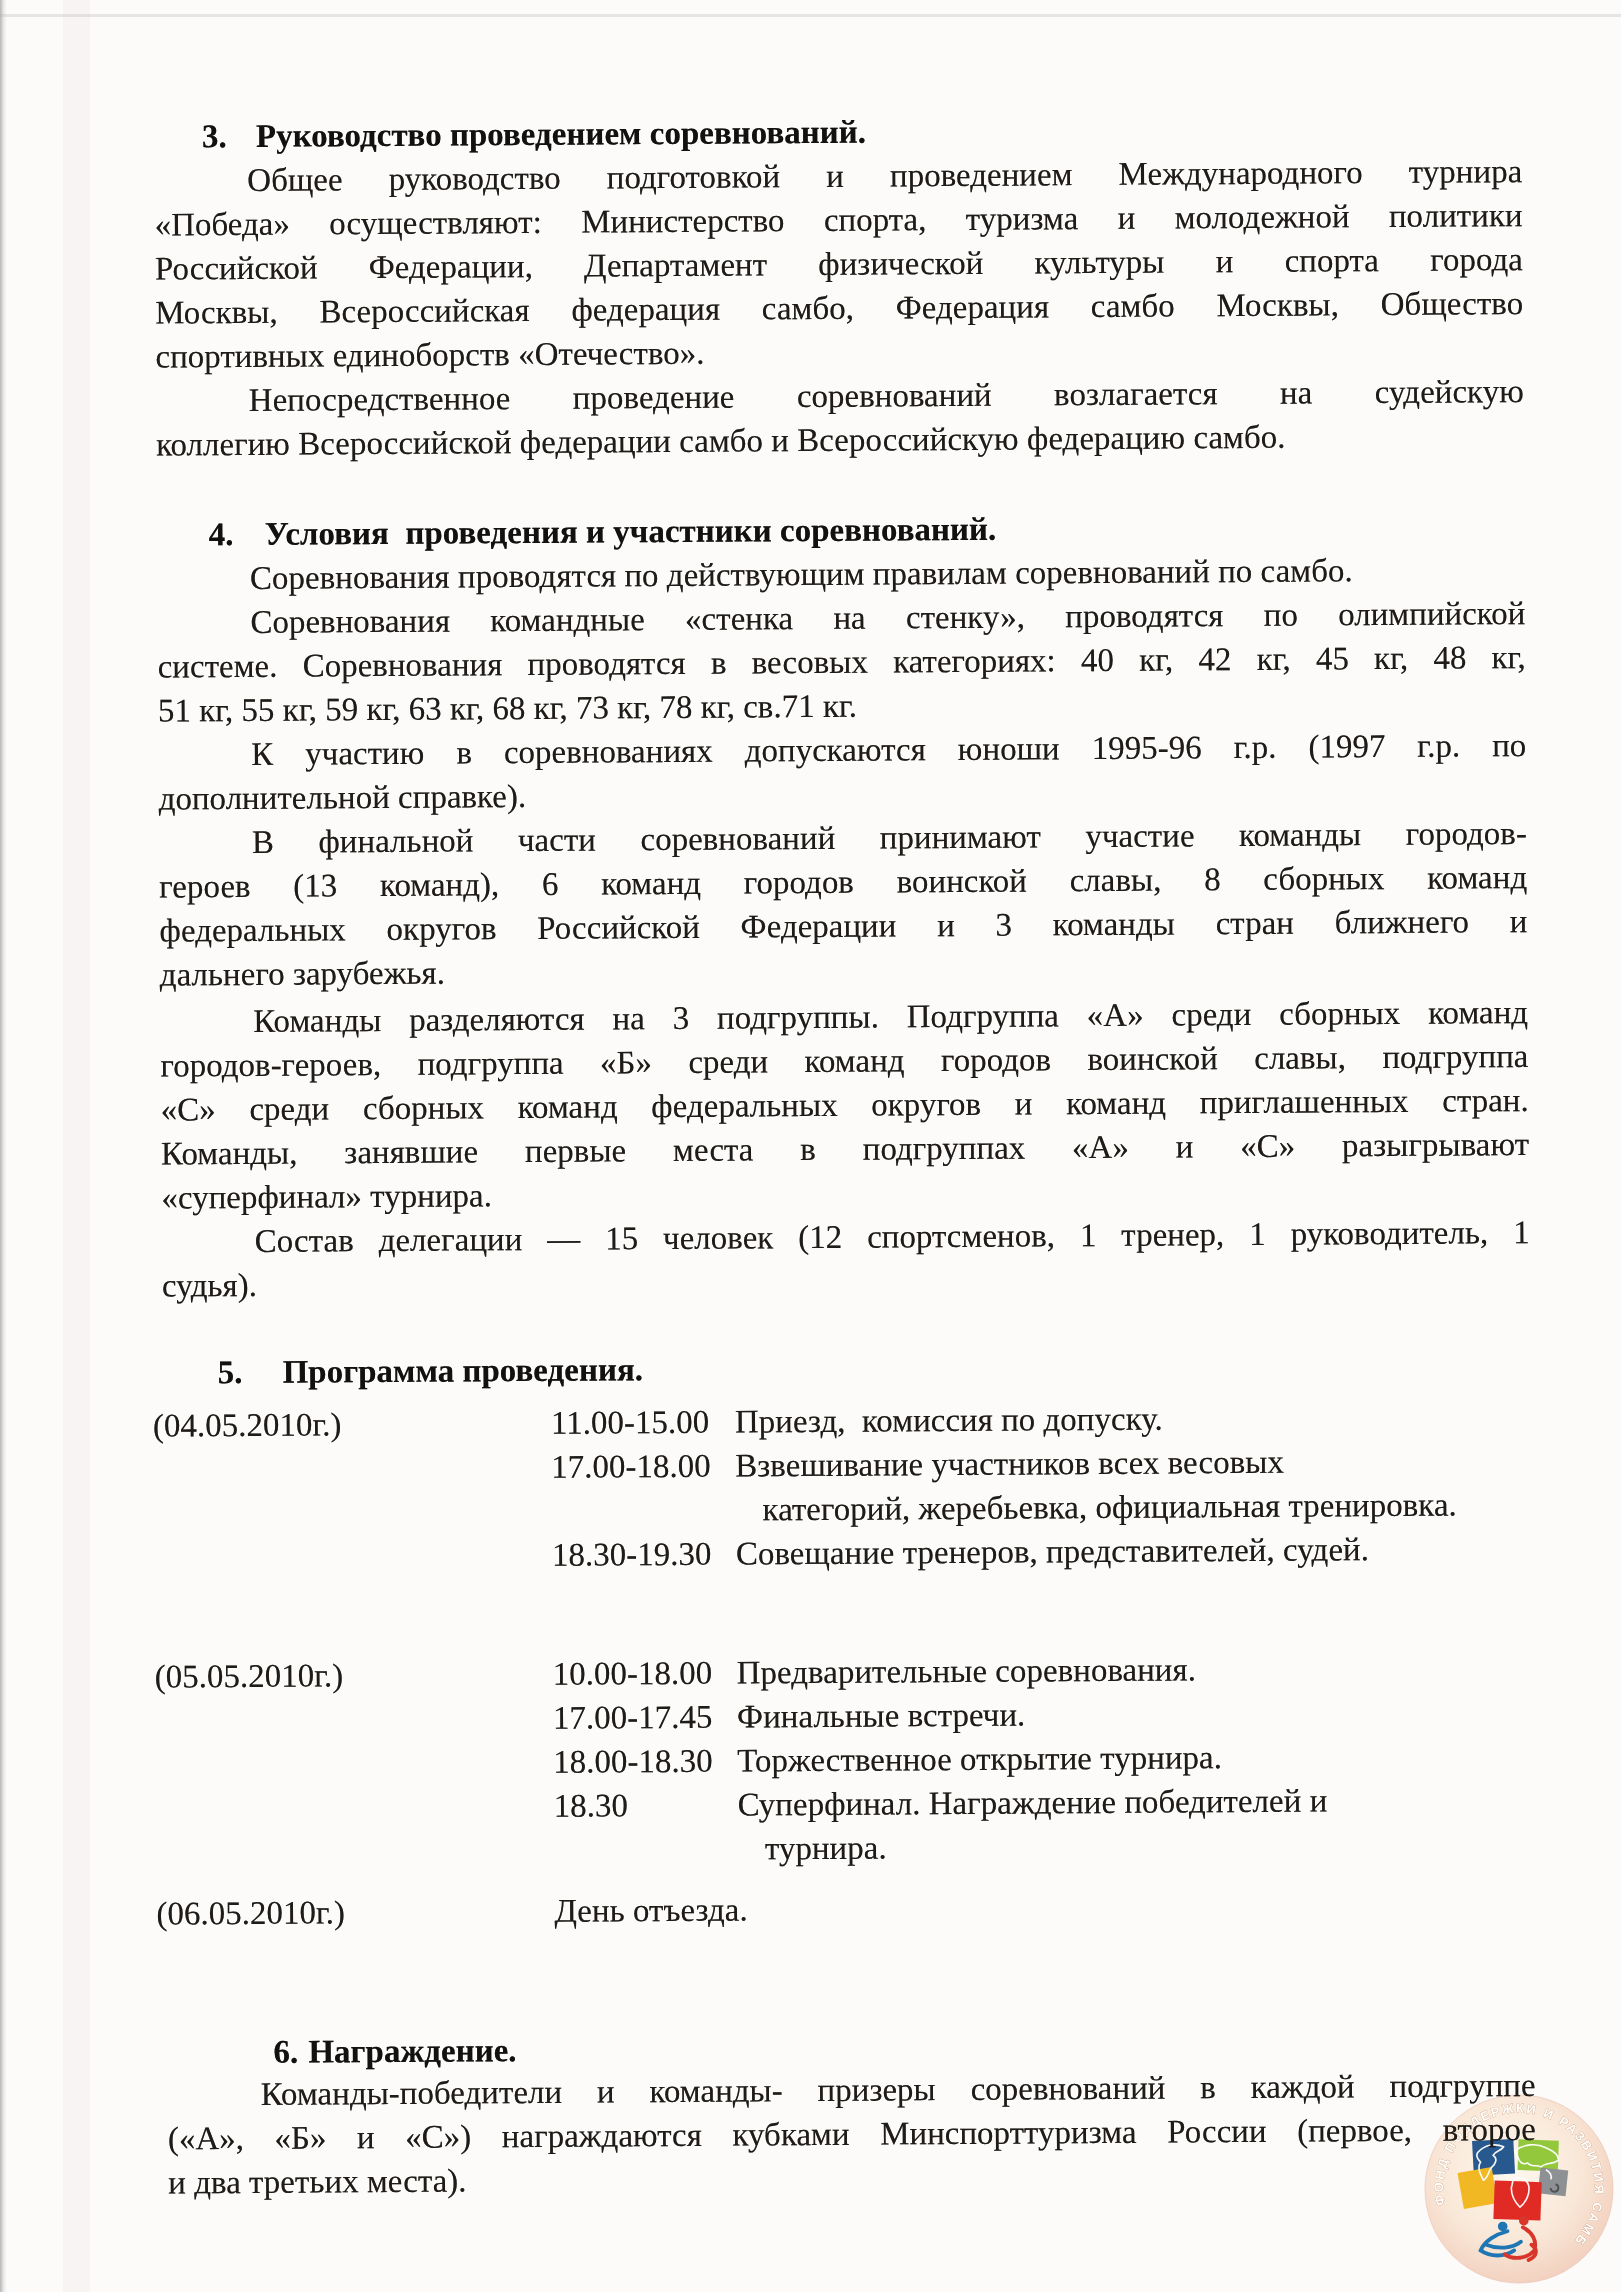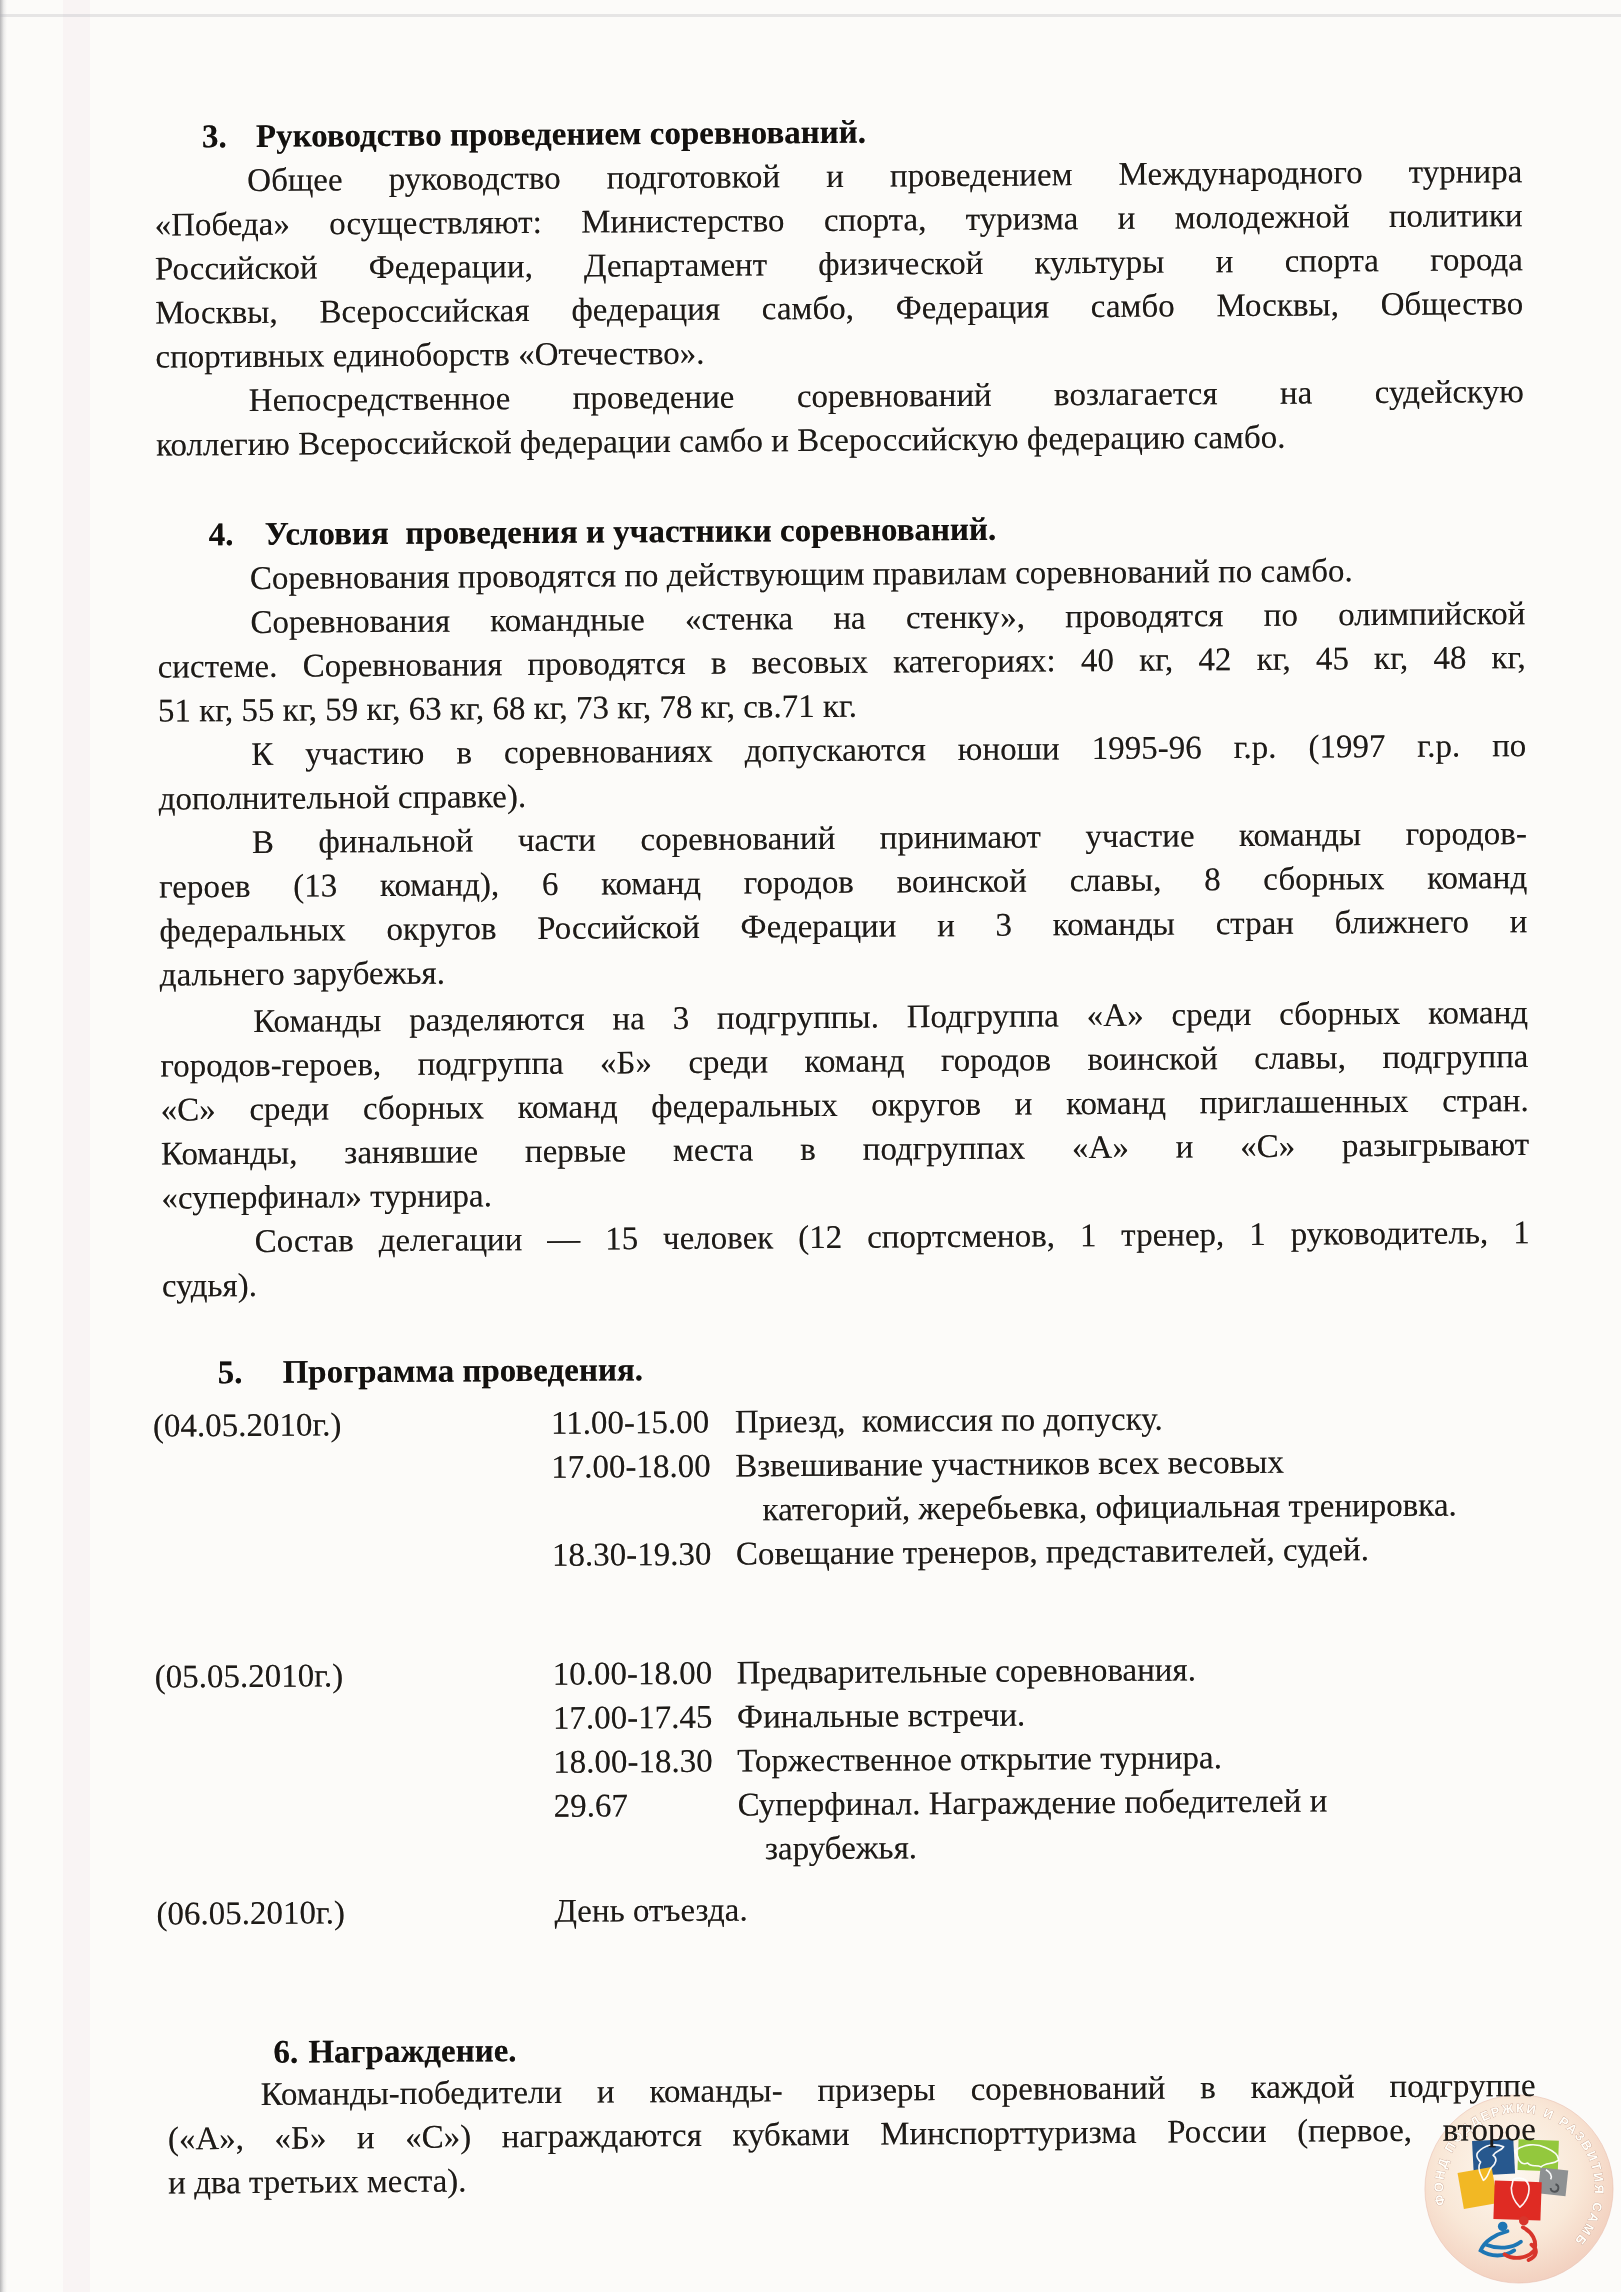--- a/index.html
+++ b/index.html
@@ -170,26 +170,26 @@
           </div>
           <div class="srow">
             <span class="stime">17.00-17.45</span>
             <span class="sdesc">Финальные встречи.</span>
           </div>
           <div class="srow">
             <span class="stime">18.00-18.30</span>
             <span class="sdesc">Торжественное открытие турнира.</span>
           </div>
           <div class="srow">
-            <span class="stime">29.67</span>
+            <span class="stime">18.30</span>
             <span class="sdesc">Суперфинал. Награждение победителей и</span>
           </div>
           <div class="srow">
             <span class="stime"></span>
-            <span class="sdesc cont">зарубежья.</span>
+            <span class="sdesc cont">турнира.</span>
           </div>
         </div>
     </div>
     <div class="day" style="top:1887px;">
       <div class="sdate">(06.05.2010г.)</div>
       <div class="rows">
           <div class="srow">
             <span class="stime">День отъезда.</span>
             <span class="sdesc"></span>
           </div>

